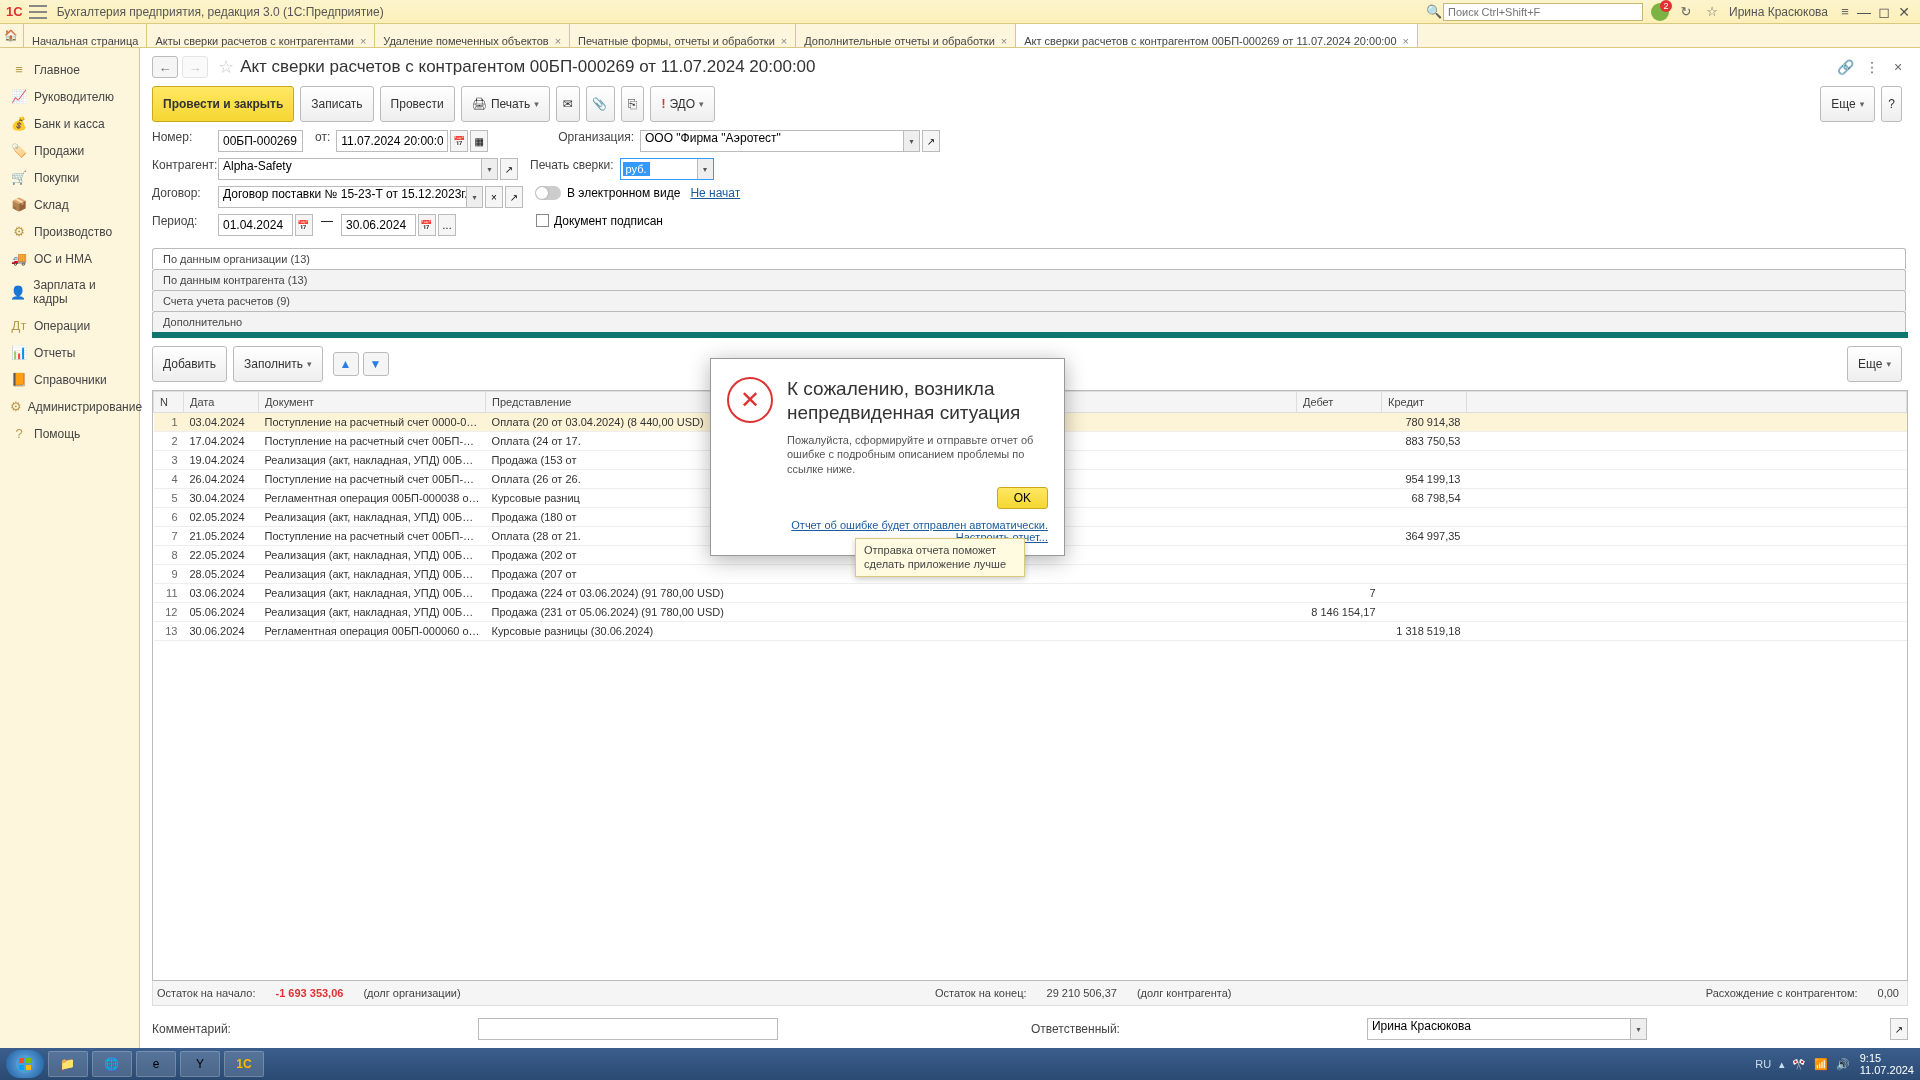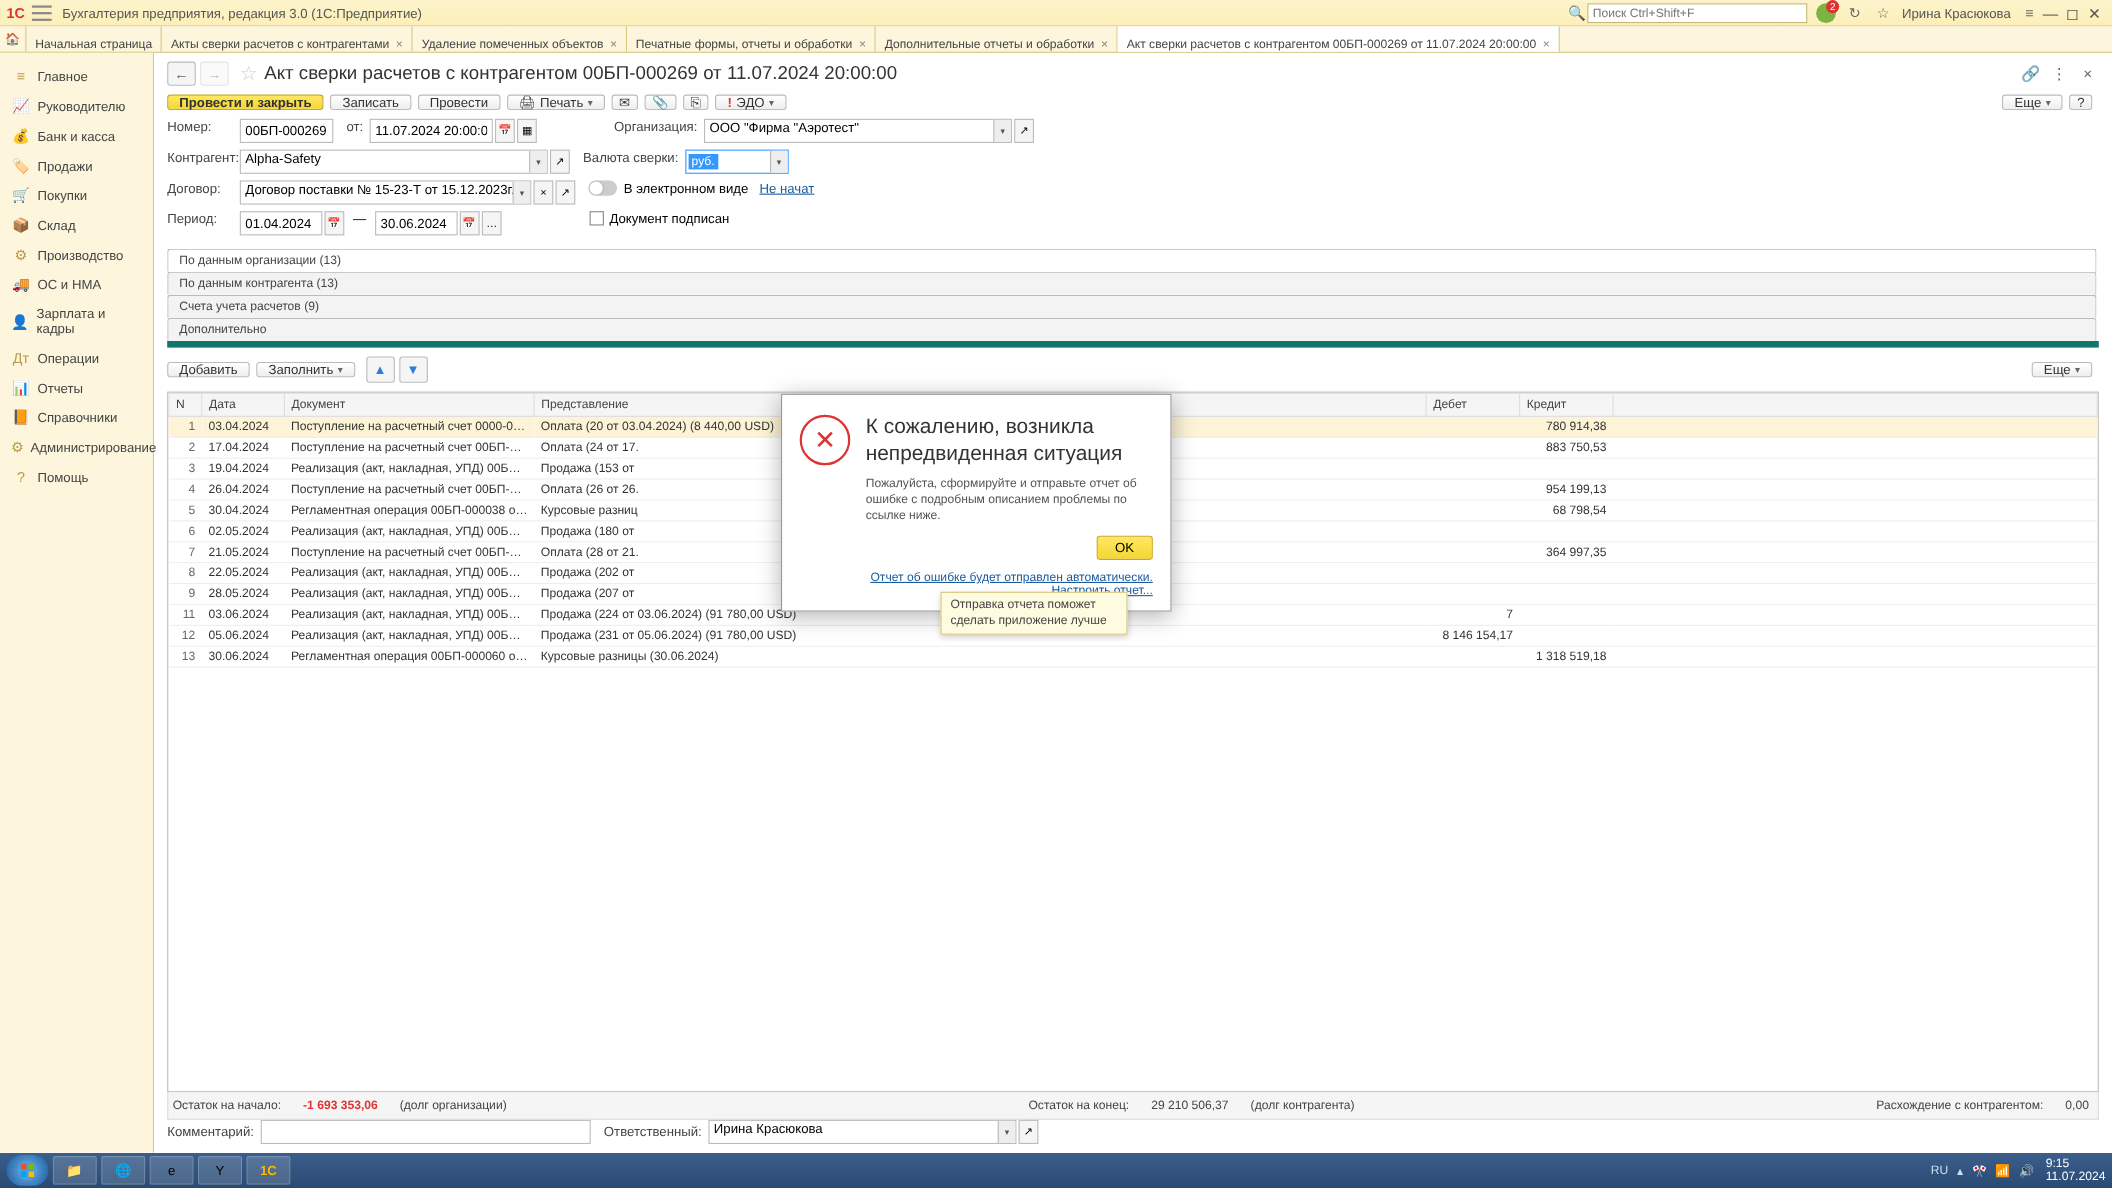--- a/index.html
+++ b/index.html
@@ -31,21 +31,21 @@
 
 .content { flex:1; padding:8px 12px; overflow:hidden; display:flex; flex-direction:column; position:relative; }
 .doc-header { display:flex; align-items:center; margin-bottom:8px; }
 .navbtn { width:26px; height:22px; border:1px solid #bbb; background:#f5f5f5; border-radius:3px; display:flex; align-items:center; justify-content:center; cursor:pointer; margin-right:4px; font-size:13px; color:#666; }
 .star { color:#ccc; font-size:18px; margin:0 6px; }
 .doc-title { font-size:17px; font-weight:normal; color:#333; }
 .doc-header .spacer { flex:1; }
 .hdr-icon { width:20px; height:20px; margin-left:6px; cursor:pointer; color:#666; display:flex; align-items:center; justify-content:center; font-size:14px; }
 
 .toolbar { display:flex; align-items:center; margin-bottom:8px; }
-.btn { height:14px; padding:0 10px; border:1px solid #bbb; background:linear-gradient(#fff,#eee); border-radius:3px; margin-right:6px; cursor:pointer; display:flex; align-items:center; font-size:12px; color:#333; }
+.btn { height:36px; padding:0 10px; border:1px solid #bbb; background:linear-gradient(#fff,#eee); border-radius:3px; margin-right:6px; cursor:pointer; display:flex; align-items:center; font-size:12px; color:#333; }
 .btn.primary { background:linear-gradient(#ffe863,#f5d632); border-color:#c9a820; font-weight:bold; }
 .btn.icon { padding:0 6px; }
 .btn .caret { margin-left:4px; font-size:9px; color:#666; }
 .toolbar .spacer { flex:1; }
 
 .form-row { display:flex; align-items:flex-start; margin-bottom:6px; }
 .lbl { color:#444; margin-right:6px; }
 .fld { height:22px; border:1px solid #bbb; padding:0 4px; background:#fff; font-size:12px; }
 .fld.combo { position:relative; }
 .combo-btn { position:absolute; right:0; top:0; width:16px; height:100%; border-left:1px solid #bbb; background:#eee; display:flex; align-items:center; justify-content:center; font-size:8px; color:#555; }
@@ -70,21 +70,21 @@
 .grid td { border-bottom:1px solid #eee; padding:3px 6px; font-size:11px; color:#333; white-space:nowrap; overflow:hidden; text-overflow:ellipsis; }
 .grid tr.sel td { background:#fdf3d6; }
 .grid td.num { text-align:right; }
 .grid td.rn { text-align:right; color:#666; }
 
 .footer-row { display:flex; align-items:center; padding:6px 4px; background:#f5f5f5; border:1px solid #ddd; border-top:none; font-size:11px; color:#444; }
 .footer-row .neg { color:#d33;font-weight:bold; }
 .footer-row .gap { flex:1; }
 .footer-row span { margin-right:20px; }
 
-.bottom-form { display:flex; align-items:center; margin-top:0; }
+.bottom-form { display:flex; align-items:center; margin-top:12px;justify-content:space-between; }
 
 .taskbar { position:fixed; bottom:0; left:0; right:0; height:32px; background:linear-gradient(#3b5e8c,#2a4a72); display:flex; align-items:center; padding:0 6px; }
 .taskbar .start { width:38px; height:28px; background:radial-gradient(circle,#6fb1e8,#1a5a9e); border-radius:14px; display:flex; align-items:center; justify-content:center; cursor:pointer; }
 .taskbar .tb { width:40px; height:26px; margin-left:4px; background:rgba(255,255,255,.15); border:1px solid rgba(255,255,255,.2); border-radius:2px; display:flex; align-items:center; justify-content:center; cursor:pointer; }
 .taskbar .spacer { flex:1; }
 .taskbar .tray { color:#cde; font-size:11px; display:flex; align-items:center; }
 .taskbar .tray span { margin-left:8px; }
 .taskbar .clock { text-align:left; line-height:1.1; margin-left:10px; color:#fff; font-size:11px; }
 
 .modal { position:absolute; top:310px; left:570px; width:355px; background:#fff; border:1px solid #999; box-shadow:0 4px 20px rgba(0,0,0,.3); padding:18px 16px 12px; z-index:100; }
@@ -265,21 +265,21 @@
       <div class="ext-btn">▦</div>
       <span class="lbl" style="margin-left:70px">Организация:</span>
       <div class="fld combo" style="width:280px"><span>ООО "Фирма "Аэротест"</span><div class="combo-btn">▾</div></div>
       <div class="ext-btn">↗</div>
     </div>
 
     <div class="form-row">
       <span class="lbl" style="width:60px">Контрагент:</span>
       <div class="fld combo" style="width:280px"><span>Alpha-Safety</span><div class="combo-btn">▾</div></div>
       <div class="ext-btn">↗</div>
-      <span class="lbl" style="margin-left:12px">Валюта сверки:</span>
+      <span class="lbl" style="margin-left:12px">Печать сверки:</span>
       <div class="currency-sel" style="width:94px;position:relative">
           <span>руб.</span>
           <div class="combo-btn">▾</div>
         </div>
     </div>
 
     <div class="form-row">
       <span class="lbl" style="width:60px">Договор:</span>
       <div class="fld combo" style="width:265px"><span>Договор поставки № 15-23-Т от 15.12.2023г.</span><div class="combo-btn">▾</div></div>
       <div class="ext-btn">×</div>

